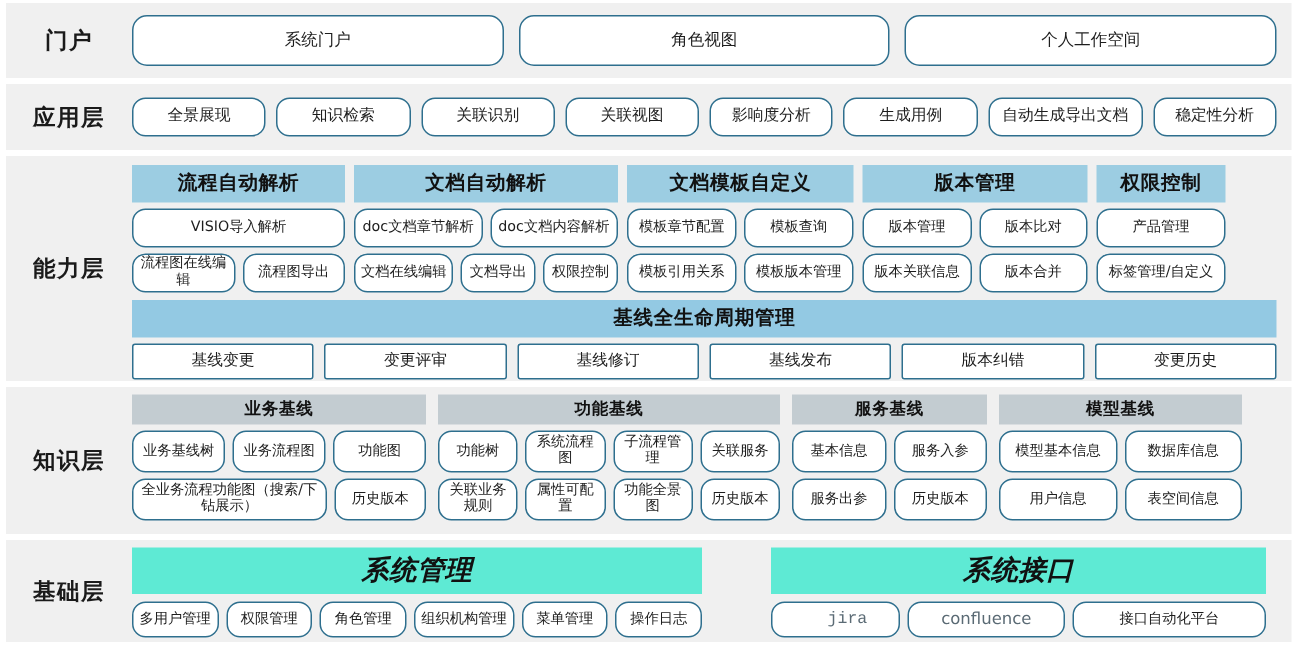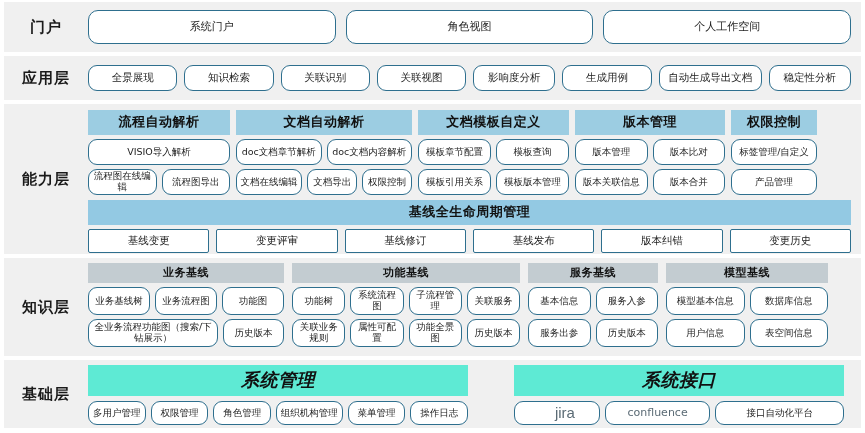--- a/index.html
+++ b/index.html
@@ -102,23 +102,23 @@
   .base{height:68px;align-items:stretch;}
   .base .band-label{display:flex;align-items:center;justify-content:center;text-align:center;}
   .base-body{flex:1;display:flex;gap:46px;padding:5px 10px 5px 0;box-sizing:border-box;}
   .base-group{display:flex;flex-direction:column;gap:5px;}
   .base .grp-head{background:#5eead4;font-size:18px;padding:3px 0 4px 0;font-style:italic;}
   .base .grp-row{display:flex;gap:5px;}
   .base .pill{height:24px;}
 
   .jira{
     color:#5b6b75;
-    font-size:15px;
+    font-size:11px;
     position:relative;
-    font-family:Liberation Sans, sans-serif;
+    font-family:Liberation Mono, monospace;
     margin-left:16px;
   }
   .conf{color:#5a6a74;font-size:11px;}
 </style>
 </head>
 <body>
 
 <div class="arch">
 
   <div class="band portal">
@@ -207,24 +207,24 @@
               <div class="pill sm" style="flex:1">版本关联信息</div>
               <div class="pill sm" style="flex:1">版本合并</div>
             </div>
           </div>
         </div>
 
         <div class="cap-col" style="width:86px">
           <div class="grp-head">权限控制</div>
           <div class="grp-rows">
             <div class="grp-row">
+              <div class="pill sm" style="flex:1">产品管理</div>
+            </div>
+            <div class="grp-row">
               <div class="pill sm" style="flex:1">标签管理/自定义</div>
-            </div>
-            <div class="grp-row">
-              <div class="pill sm" style="flex:1">产品管理</div>
             </div>
           </div>
         </div>
 
       </div>
 
       <div class="life">
         <div class="grp-head">基线全生命周期管理</div>
         <div class="row">
           <div class="pill">基线变更</div>

